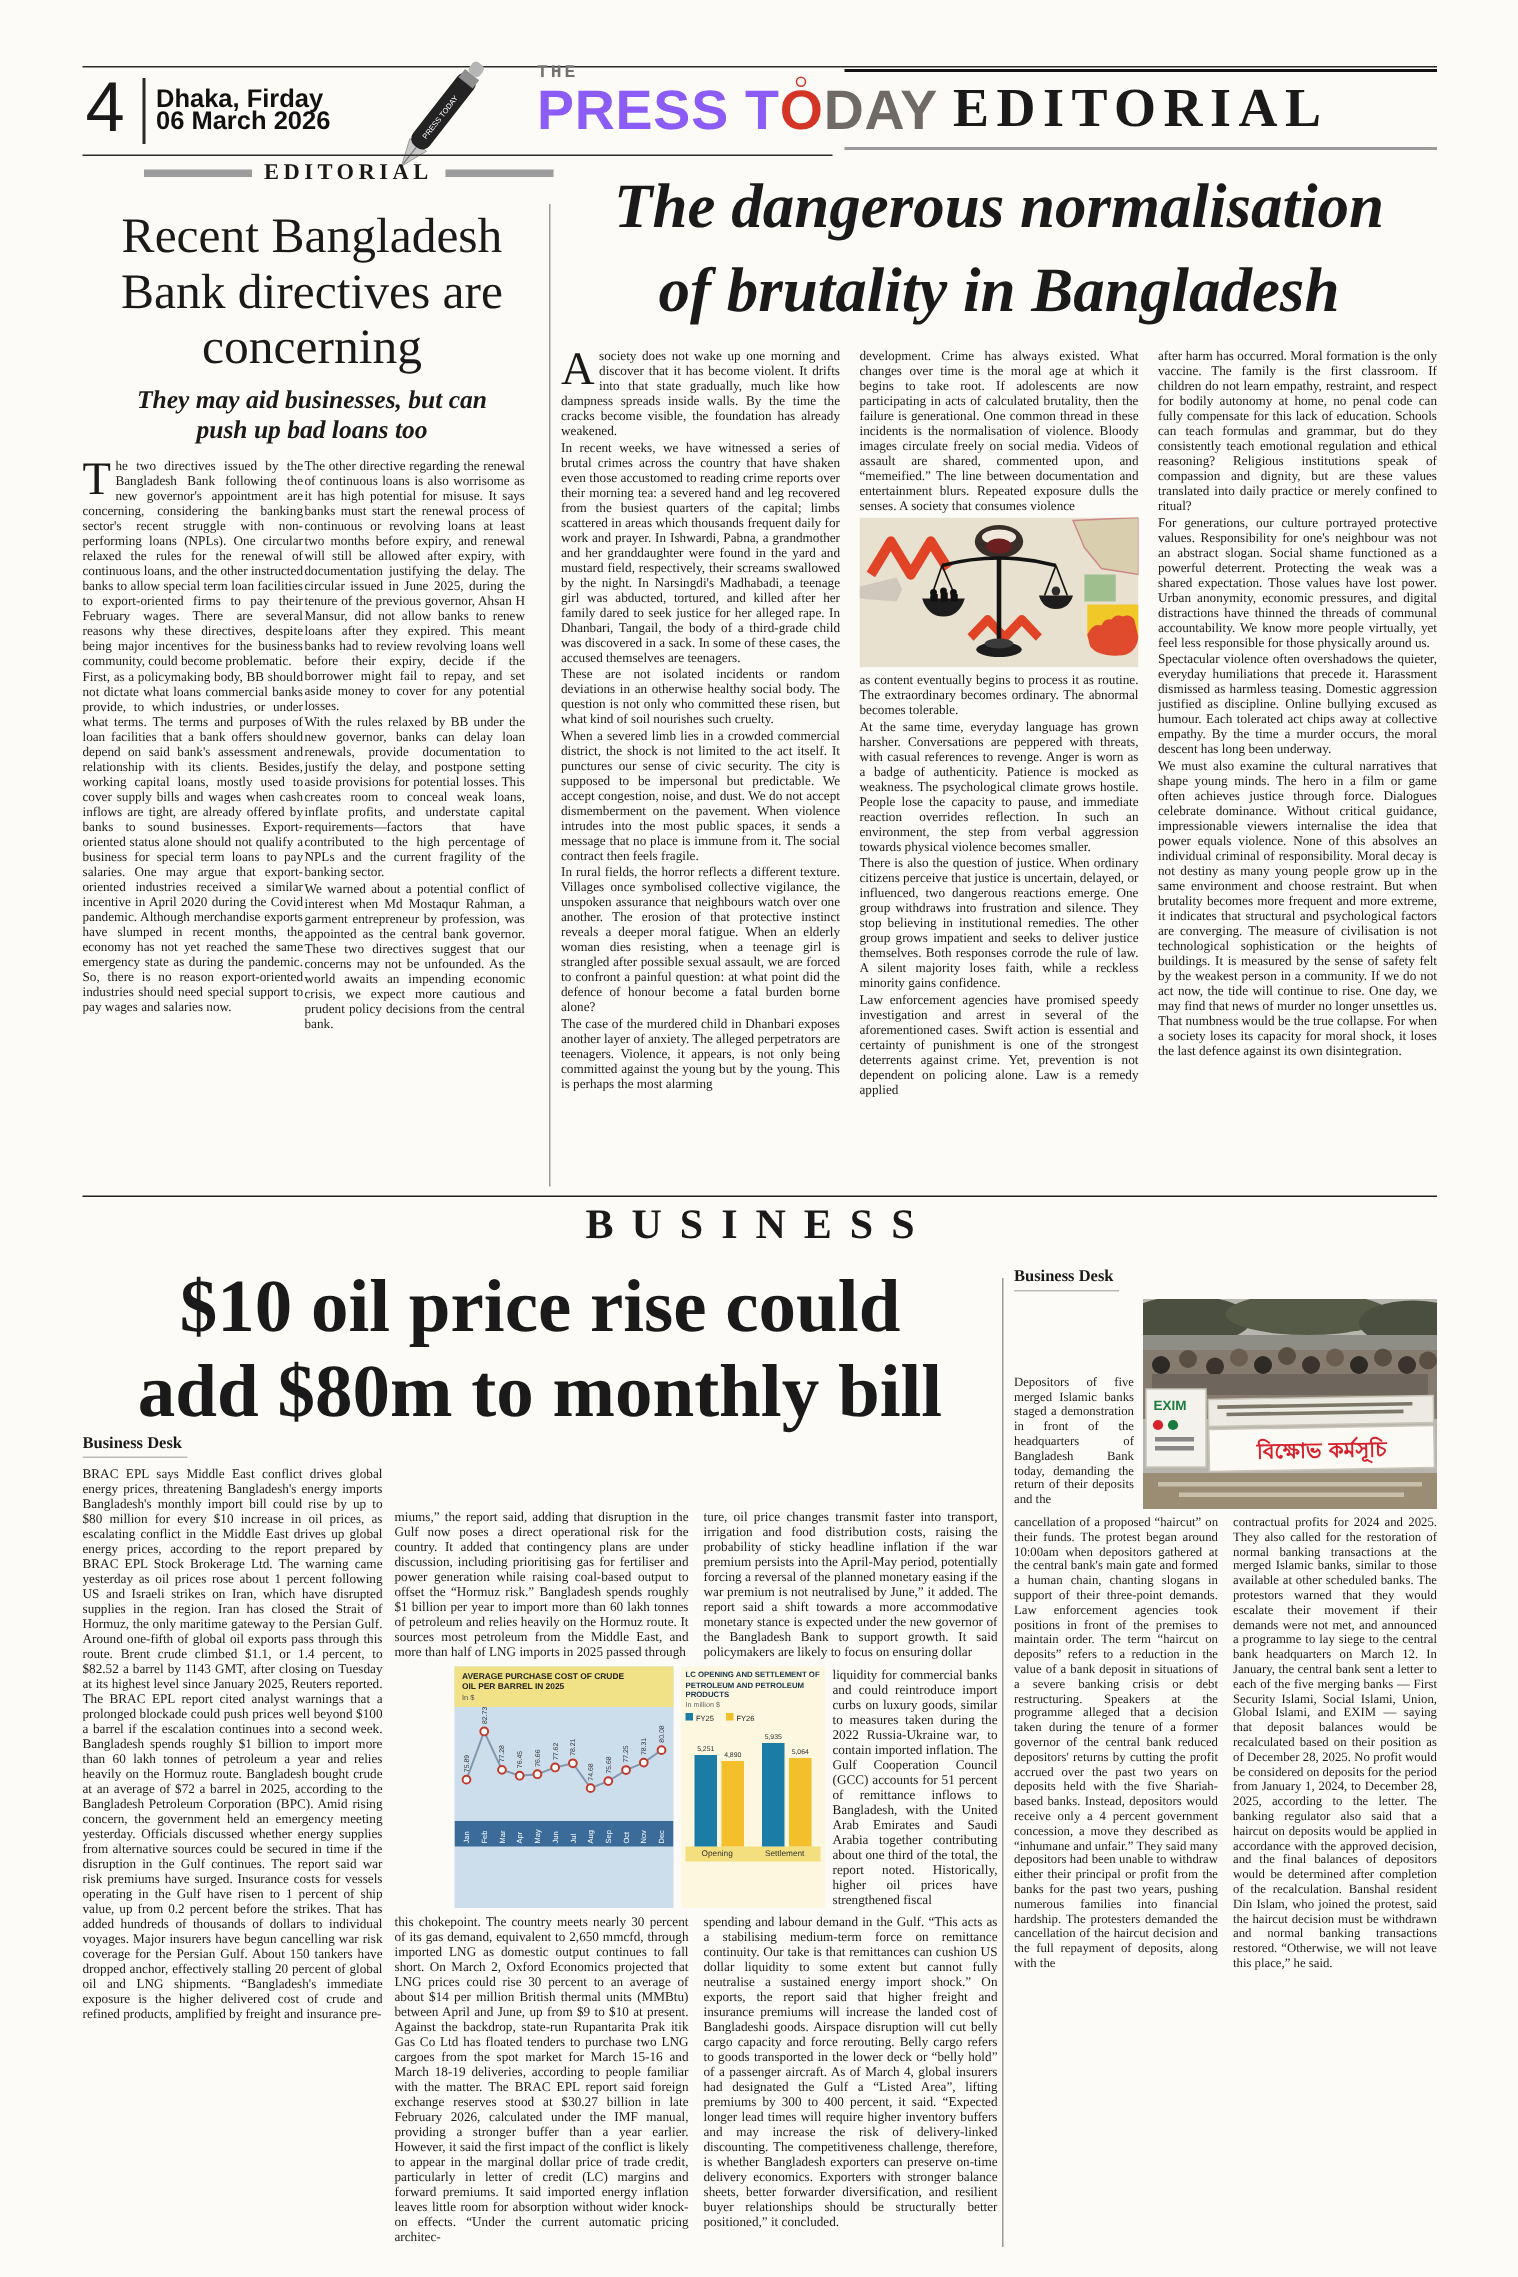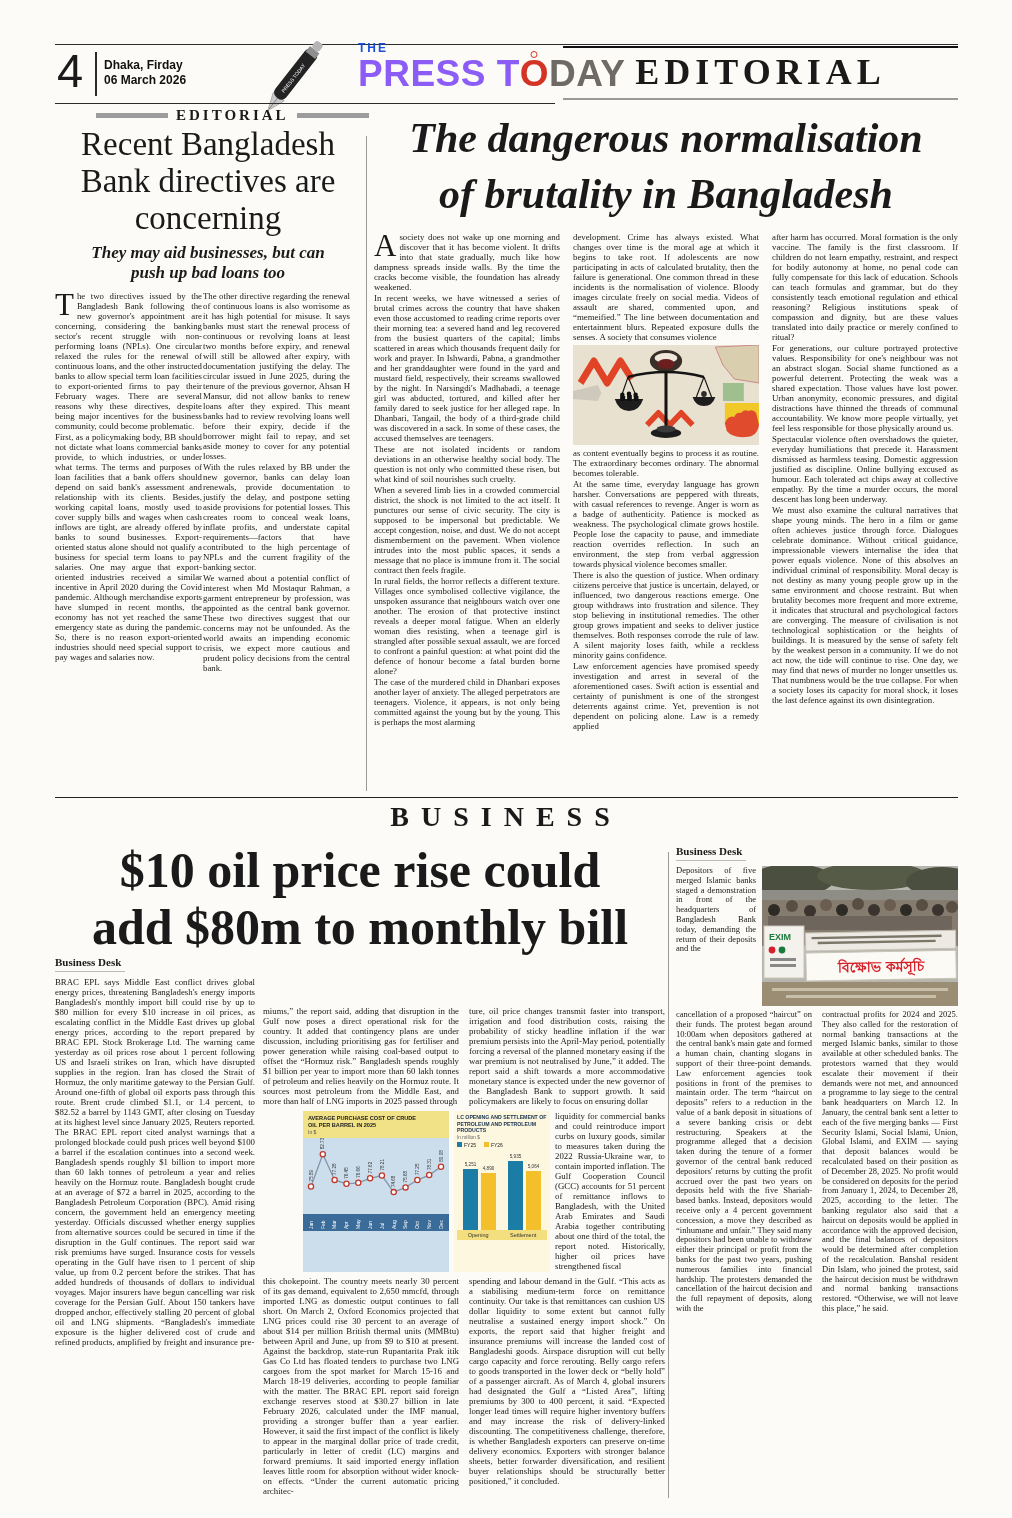--- a/index.html
+++ b/index.html
@@ -3,44 +3,44 @@
 <meta charset="utf-8">
 <style>
   html,body{margin:0;padding:0;background:#e8e8e4;}
   #page{position:relative;width:1012px;height:1518px;background:#fcfbf7;margin:0 auto;
         font-family:"Liberation Serif","DejaVu Serif",serif;color:#1a1a1a;overflow:hidden;}
   .abs{position:absolute;}
   
   .rule-top{left:55px;width:903px;top:44px;height:0;border-top:1.5px solid #2b2b2b;}
   .pagenum{left:57px;top:46px;font-family:"Liberation Sans",sans-serif;font-size:47px;line-height:50px;font-weight:400;}
   .pn-divider{left:95px;top:52px;width:2px;height:44px;background:#2b2b2b;}
-  .dateblock{left:104px;top:58px;font-family:"Liberation Sans",sans-serif;font-size:12px;font-weight:bold;line-height:15px;color:#111;}
+  .dateblock{left:104px;top:58px;font-family:"Liberation Sans",sans-serif;font-size:17px;font-weight:bold;line-height:15px;color:#111;}
   .logo{left:358px;top:42px;width:300px;}
-  .logo-the{display:block;font-family:Liberation Sans, sans-serif;font-size:12px;font-weight:bold;letter-spacing:2px;color:#1d4ed8;line-height:12px;}
+  .logo-the{display:block;font-family:Liberation Mono, monospace;font-size:12px;font-weight:bold;letter-spacing:2px;color:#737373;line-height:12px;}
   .logo-main{font-family:"Liberation Sans",sans-serif;font-size:37px;font-weight:bold;line-height:40px;letter-spacing:0.5px;}
   .logo-press,.logo-t{color:#8b5cf6;}
   .logo-o{color:#d43425;position:relative;display:inline-block;}
   .logo-o::after{content:"";position:absolute;top:-3px;left:50%;transform:translateX(-50%);
      width:5px;height:5px;border:1.6px solid #d43425;border-radius:50%;background:#fcfbf7;}
   .logo-day{color:#6f6a66;}
   .ed-banner{left:563px;top:46px;width:395px;text-align:center;border-top:2px solid #111;border-bottom:2px solid #9a9a9a;padding:3px 0 5px 0;}
   .ed-banner span{font-size:36px;font-weight:bold;letter-spacing:5px;transform:scaleY(1.02);display:inline-block;}
   .rule-mast-bottom{left:55px;width:500px;top:103px;height:0;border-top:1.5px solid #2b2b2b;}
   .ed-strip{left:96px;top:107px;display:flex;align-items:center;gap:8px;}
   .ed-strip .bar{width:72px;height:5px;background:#9c9c9c;}
   .ed-strip .lbl{font-size:15px;font-weight:bold;letter-spacing:3px;}
   .pen{left:238px;top:26px;width:120px;height:100px;pointer-events:none;}
   
   .paras p{margin:0 0 1px 0;text-align:justify;}
   .body-sm p{font-size:8.8px;line-height:10px;}
   .dc::first-letter{float:left;font-size:31px;line-height:25px;padding:1px 3px 0 0;font-weight:400;}
   .byline{font-size:11px;font-weight:bold;}
   .byline-rule{width:70px;border-bottom:1px solid #bbb;margin:3px 0 5px 0;}
   
-  #left-article{left:55px;top:126px;width:306px;height:666px;overflow:hidden;}
+  #left-article{left:55px;top:140px;width:306px;height:666px;overflow:hidden;}
   #left-article h1{margin:0;font-size:33px;line-height:37px;font-weight:400;text-align:center;white-space:pre-line;}
   #left-article h2{margin:6px 0 8px 0;font-size:17px;line-height:20px;font-weight:bold;font-style:italic;text-align:center;white-space:pre-line;}
   #left-article .cols{display:flex;gap:1px;}
   #left-article .col{width:147px;}
   .vr1{left:366px;top:136px;width:1px;height:655px;background:#9a9a9a;}
   
   #main-article{left:374px;top:110px;width:584px;height:682px;overflow:hidden;}
   #main-article h1{margin:0 0 10px 0;font-size:42px;line-height:56px;font-weight:bold;font-style:italic;text-align:center;white-space:pre-line;}
   #main-article .cols3{display:flex;gap:13px;}
   #main-article .mcol{width:186px;}
@@ -53,21 +53,21 @@
   .bizbody{display:flex;gap:8px;margin-top:4px;}
   .bcol1{width:200px;}
   .bmid{width:402px;margin-top:29px;}
   .rowA,.rowC{display:flex;gap:10px;}
   .rowA > div,.rowC > div{width:196px;}
   .rowB{display:flex;gap:5px;margin:4px 0;padding-left:40px;}
   .sidetext{flex:1;}
   .vr2{left:668px;top:852px;width:1px;height:646px;background:#9a9a9a;}
   #biz-right{left:676px;top:845px;width:282px;height:655px;overflow:hidden;}
   #biz-right h1{margin:0 0 4px 0;font-size:27px;line-height:33px;font-weight:400;text-align:center;white-space:pre-line;}
-  #biz-right .rowTop{display:flex;gap:6px;}
+  #biz-right .rowTop{display:flex;gap:6px;align-items:flex-end;}
   #biz-right .intro{width:80px;}
   #biz-right .rowBot{display:flex;gap:10px;margin-top:4px;}
   #biz-right .rowBot > div{width:136px;}
   #biz-right .body-sm p{font-size:8.5px;line-height:9.8px;}
   
   #line-chart{width:146px;background:#ccddec;flex:none;}
   .lc-head{background:#f1e187;padding:4px 5px 3px 5px;}
   .lc-title{font-family:"Liberation Sans",sans-serif;font-size:5.6px;font-weight:bold;color:#222;line-height:7px;width:110px;}
   .lc-unit{font-family:"Liberation Sans",sans-serif;font-size:5px;color:#555;}
   #bar-chart{width:96px;background:#fdf7e0;flex:none;padding:3px 3px 0 3px;box-sizing:border-box;}

